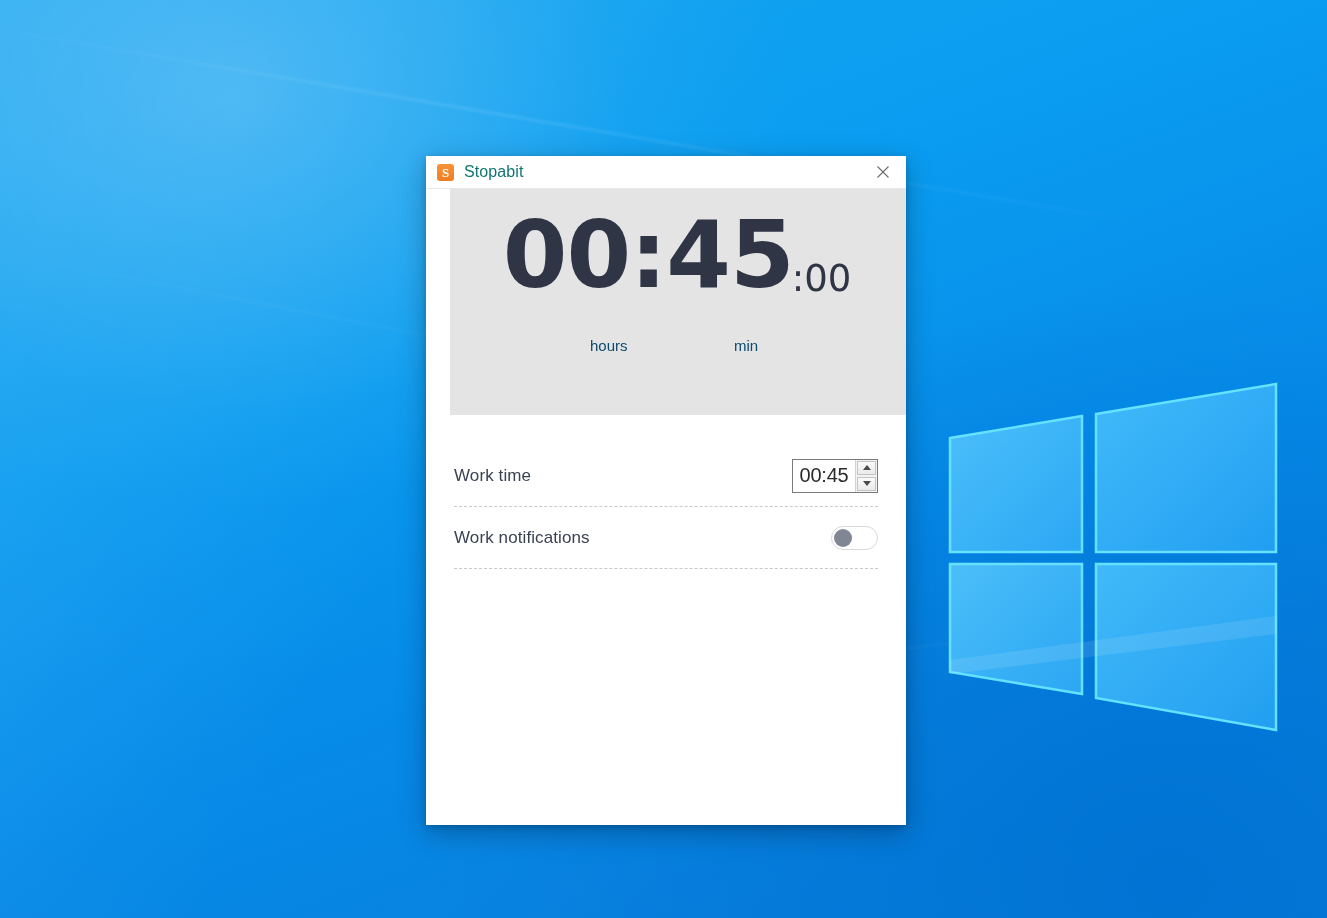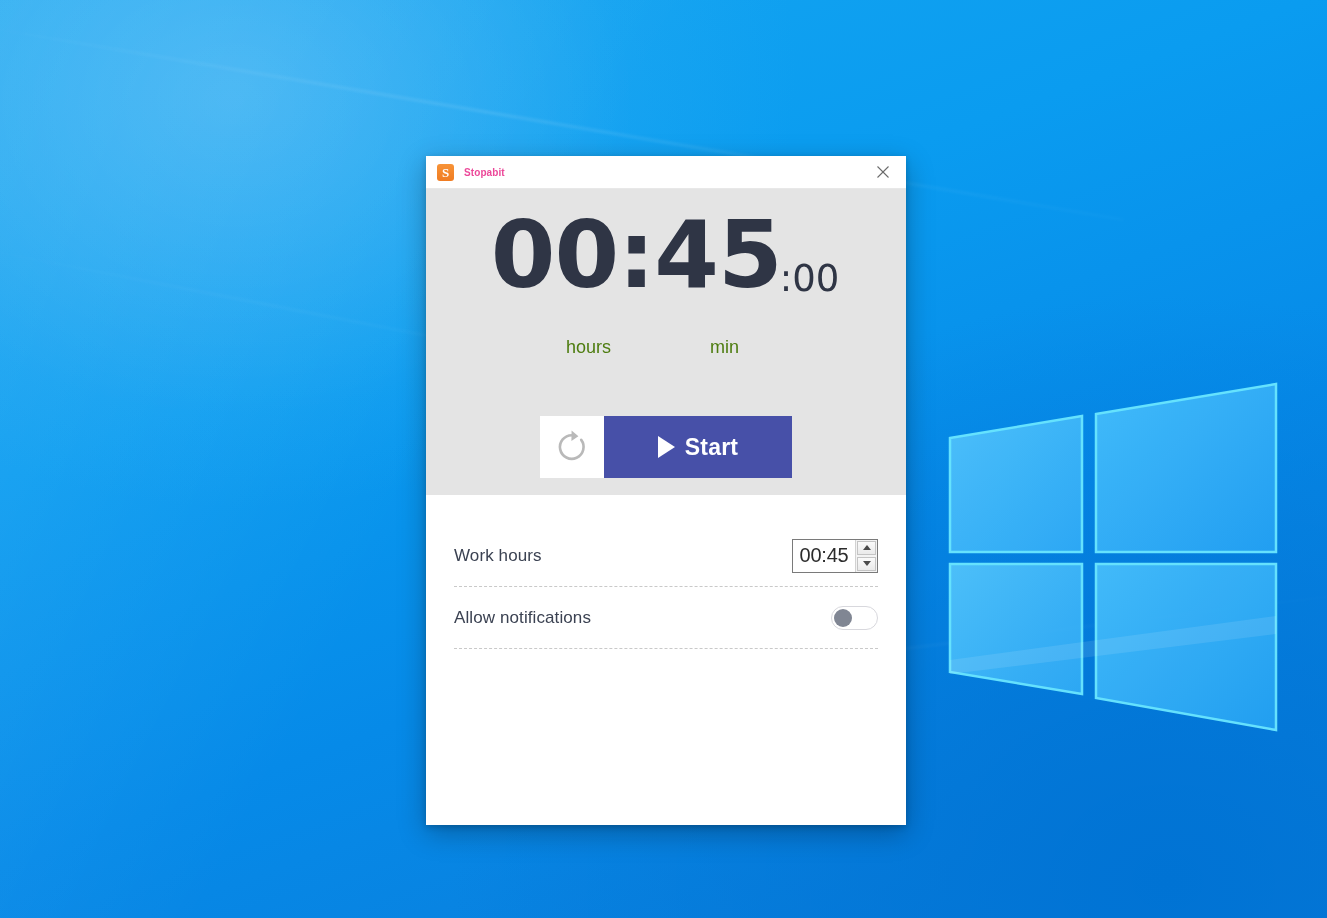--- a/index.html
+++ b/index.html
@@ -77,39 +77,39 @@
     color: #ffffff;
     font-size: 13px;
     font-weight: bold;
     line-height: 17px;
     text-align: center;
     font-family: "Liberation Serif", serif;
     flex: none;
   }
   #app-title {
     margin-left: 10px;
-    font-size: 10px;
-    color: #ec4899;
+    font-size: 16px;
+    color: #0f766e;
     letter-spacing: .1px;
-    font-weight: bold;
   }
   #close-btn {
     position: absolute;
     right: 0; top: 0;
     width: 46px; height: 32px;
     display: flex; align-items: center; justify-content: center;
     cursor: default;
   }
   #close-btn svg { width: 14px; height: 14px; }
 
   
   #timer-panel {
-    height: 306px;
+    height: 226px;
     background: #e4e4e4;
     position: relative;
+    margin-left: 24px;
   }
   #timer-readout {
     position: absolute;
     left: 0; right: 0;
     top: 20px;
     text-align: center;
     white-space: nowrap;
     color: #2f3545;
     font-family: "DejaVu Sans", sans-serif;
   }
@@ -128,22 +128,22 @@
     left: -2px;
   }
   #timer-units {
     position: absolute;
     left: 0; right: 0;
     top: 148px;
     height: 20px;
   }
   .unit-label {
     position: absolute;
-    font-size: 18px;
-    color: #4d7c0f;
+    font-size: 15px;
+    color: #0c4a6e;
   }
   .unit-hours { left: 140px; }
   .unit-min   { left: 284px; }
 
   
   #controls {
     position: absolute;
     left: 0; right: 0;
     top: 227px;
     display: flex;
@@ -321,54 +321,42 @@
 
       <div id="timer-readout">
         <span class="t-big">00:45</span><span class="t-small">:00</span>
       </div>
 
       <div id="timer-units">
         <span class="unit-label unit-hours">hours</span>
         <span class="unit-label unit-min">min</span>
       </div>
 
-      <div id="controls">
-        <div id="reset-btn">
-          <svg viewBox="0 0 34 34" xmlns="http://www.w3.org/2000/svg">
-            <path d="M17 5.2 A11.8 11.8 0 1 0 26.2 9.9" fill="none" stroke="#b9b9b9" stroke-width="2.6" stroke-linecap="round"></path>
-            <path d="M16.6 0.6 L23.4 6.2 L16.4 11.0 Z" fill="#b9b9b9"></path>
-          </svg>
-        </div>
-        <div id="start-btn">
-          <div id="play-icon"></div>
-          <span id="start-label">Start</span>
-        </div>
-      </div>
     </div>
 
     <div id="settings">
 
       <div class="setting-row">
-        <span class="setting-label">Work hours</span>
+        <span class="setting-label">Work time</span>
         <div class="spinner">
           <div class="spin-value">00:45</div>
           <div class="spin-arrows">
             <div class="spin-arrow">
               <span class="caret up"></span>
             </div>
             <div class="spin-arrow">
               <span class="caret down"></span>
             </div>
           </div>
         </div>
       </div>
 
 
       <div class="setting-row">
-        <span class="setting-label">Allow notifications</span>
+        <span class="setting-label">Work notifications</span>
         <div class="toggle off">
           <span class="knob"></span>
         </div>
       </div>
 
 
     </div>
   </div>
 </div>
 

